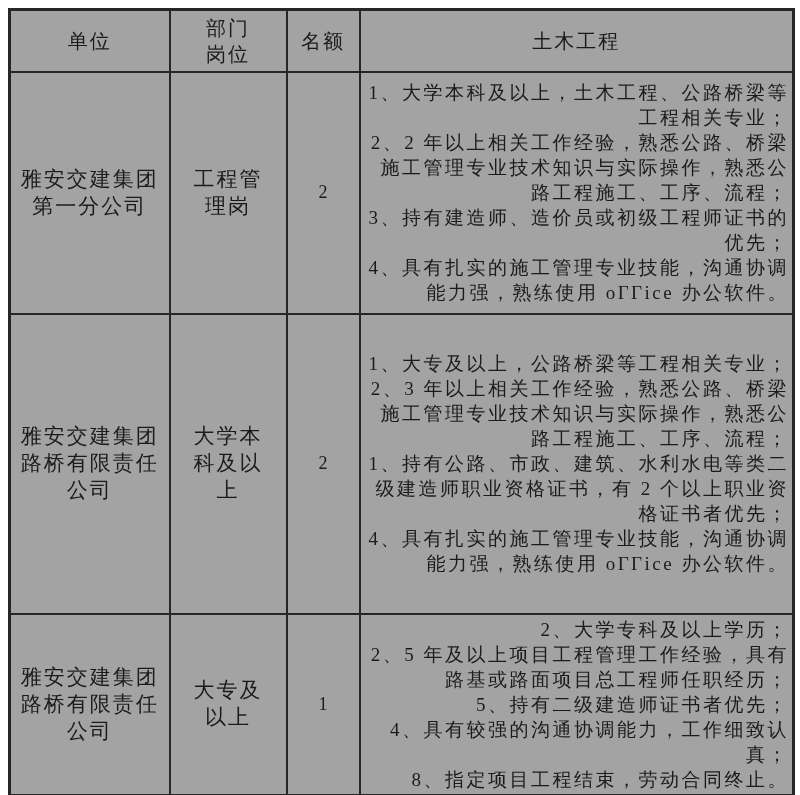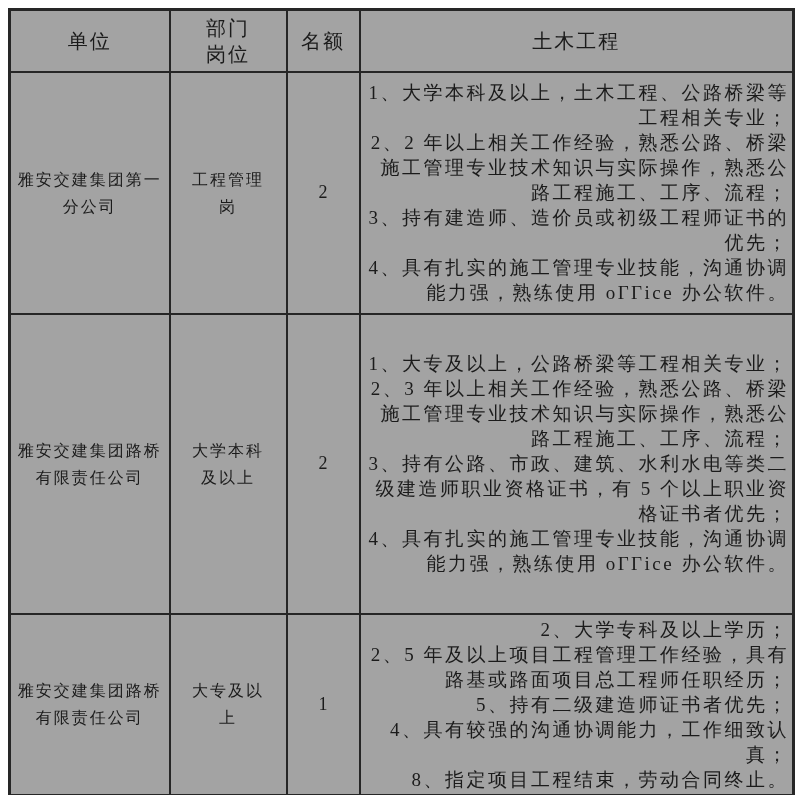--- a/index.html
+++ b/index.html
@@ -48,21 +48,21 @@
     font-size: 20px;
     font-weight: normal;
     letter-spacing: 2px;
     text-align: center;
     line-height: 26px;
   }
   th.wrap2 { white-space: pre-line; text-align: center; }
 
   td.center-cell {
     text-align: center;
-    font-size: 16px;
+    font-size: 21px;
     letter-spacing: 2px;
     line-height: 27px;
   }
   td.unit-cell     { padding: 0 4px; }
   td.position-cell { padding: 0 14px; }
   td.quota-cell    { font-size: 18px; letter-spacing: 0; }
 
   td.conditions-cell {
     text-align: right;
     padding: 2px 3px;
@@ -107,21 +107,21 @@
           <p class="condition-line">4、具有扎实的施工管理专业技能，沟通协调能力强，熟练使用 oΓΓice 办公软件。</p>
         </td>
       </tr>
       <tr class="row-1">
         <td class="center-cell unit-cell">雅安交建集团路桥有限责任公司</td>
         <td class="center-cell position-cell">大学本科及以上</td>
         <td class="center-cell quota-cell">2</td>
         <td class="conditions-cell">
           <p class="condition-line">1、大专及以上，公路桥梁等工程相关专业；</p>
           <p class="condition-line">2、3 年以上相关工作经验，熟悉公路、桥梁施工管理专业技术知识与实际操作，熟悉公路工程施工、工序、流程；</p>
-          <p class="condition-line">3、持有公路、市政、建筑、水利水电等类二级建造师职业资格证书，有 5 个以上职业资格证书者优先；</p>
+          <p class="condition-line">1、持有公路、市政、建筑、水利水电等类二级建造师职业资格证书，有 2 个以上职业资格证书者优先；</p>
           <p class="condition-line">4、具有扎实的施工管理专业技能，沟通协调能力强，熟练使用 oΓΓice 办公软件。</p>
         </td>
       </tr>
       <tr class="row-2">
         <td class="center-cell unit-cell">雅安交建集团路桥有限责任公司</td>
         <td class="center-cell position-cell">大专及以上</td>
         <td class="center-cell quota-cell">1</td>
         <td class="conditions-cell">
           <p class="condition-line">2、大学专科及以上学历；</p>
           <p class="condition-line">2、5 年及以上项目工程管理工作经验，具有路基或路面项目总工程师任职经历；</p>

